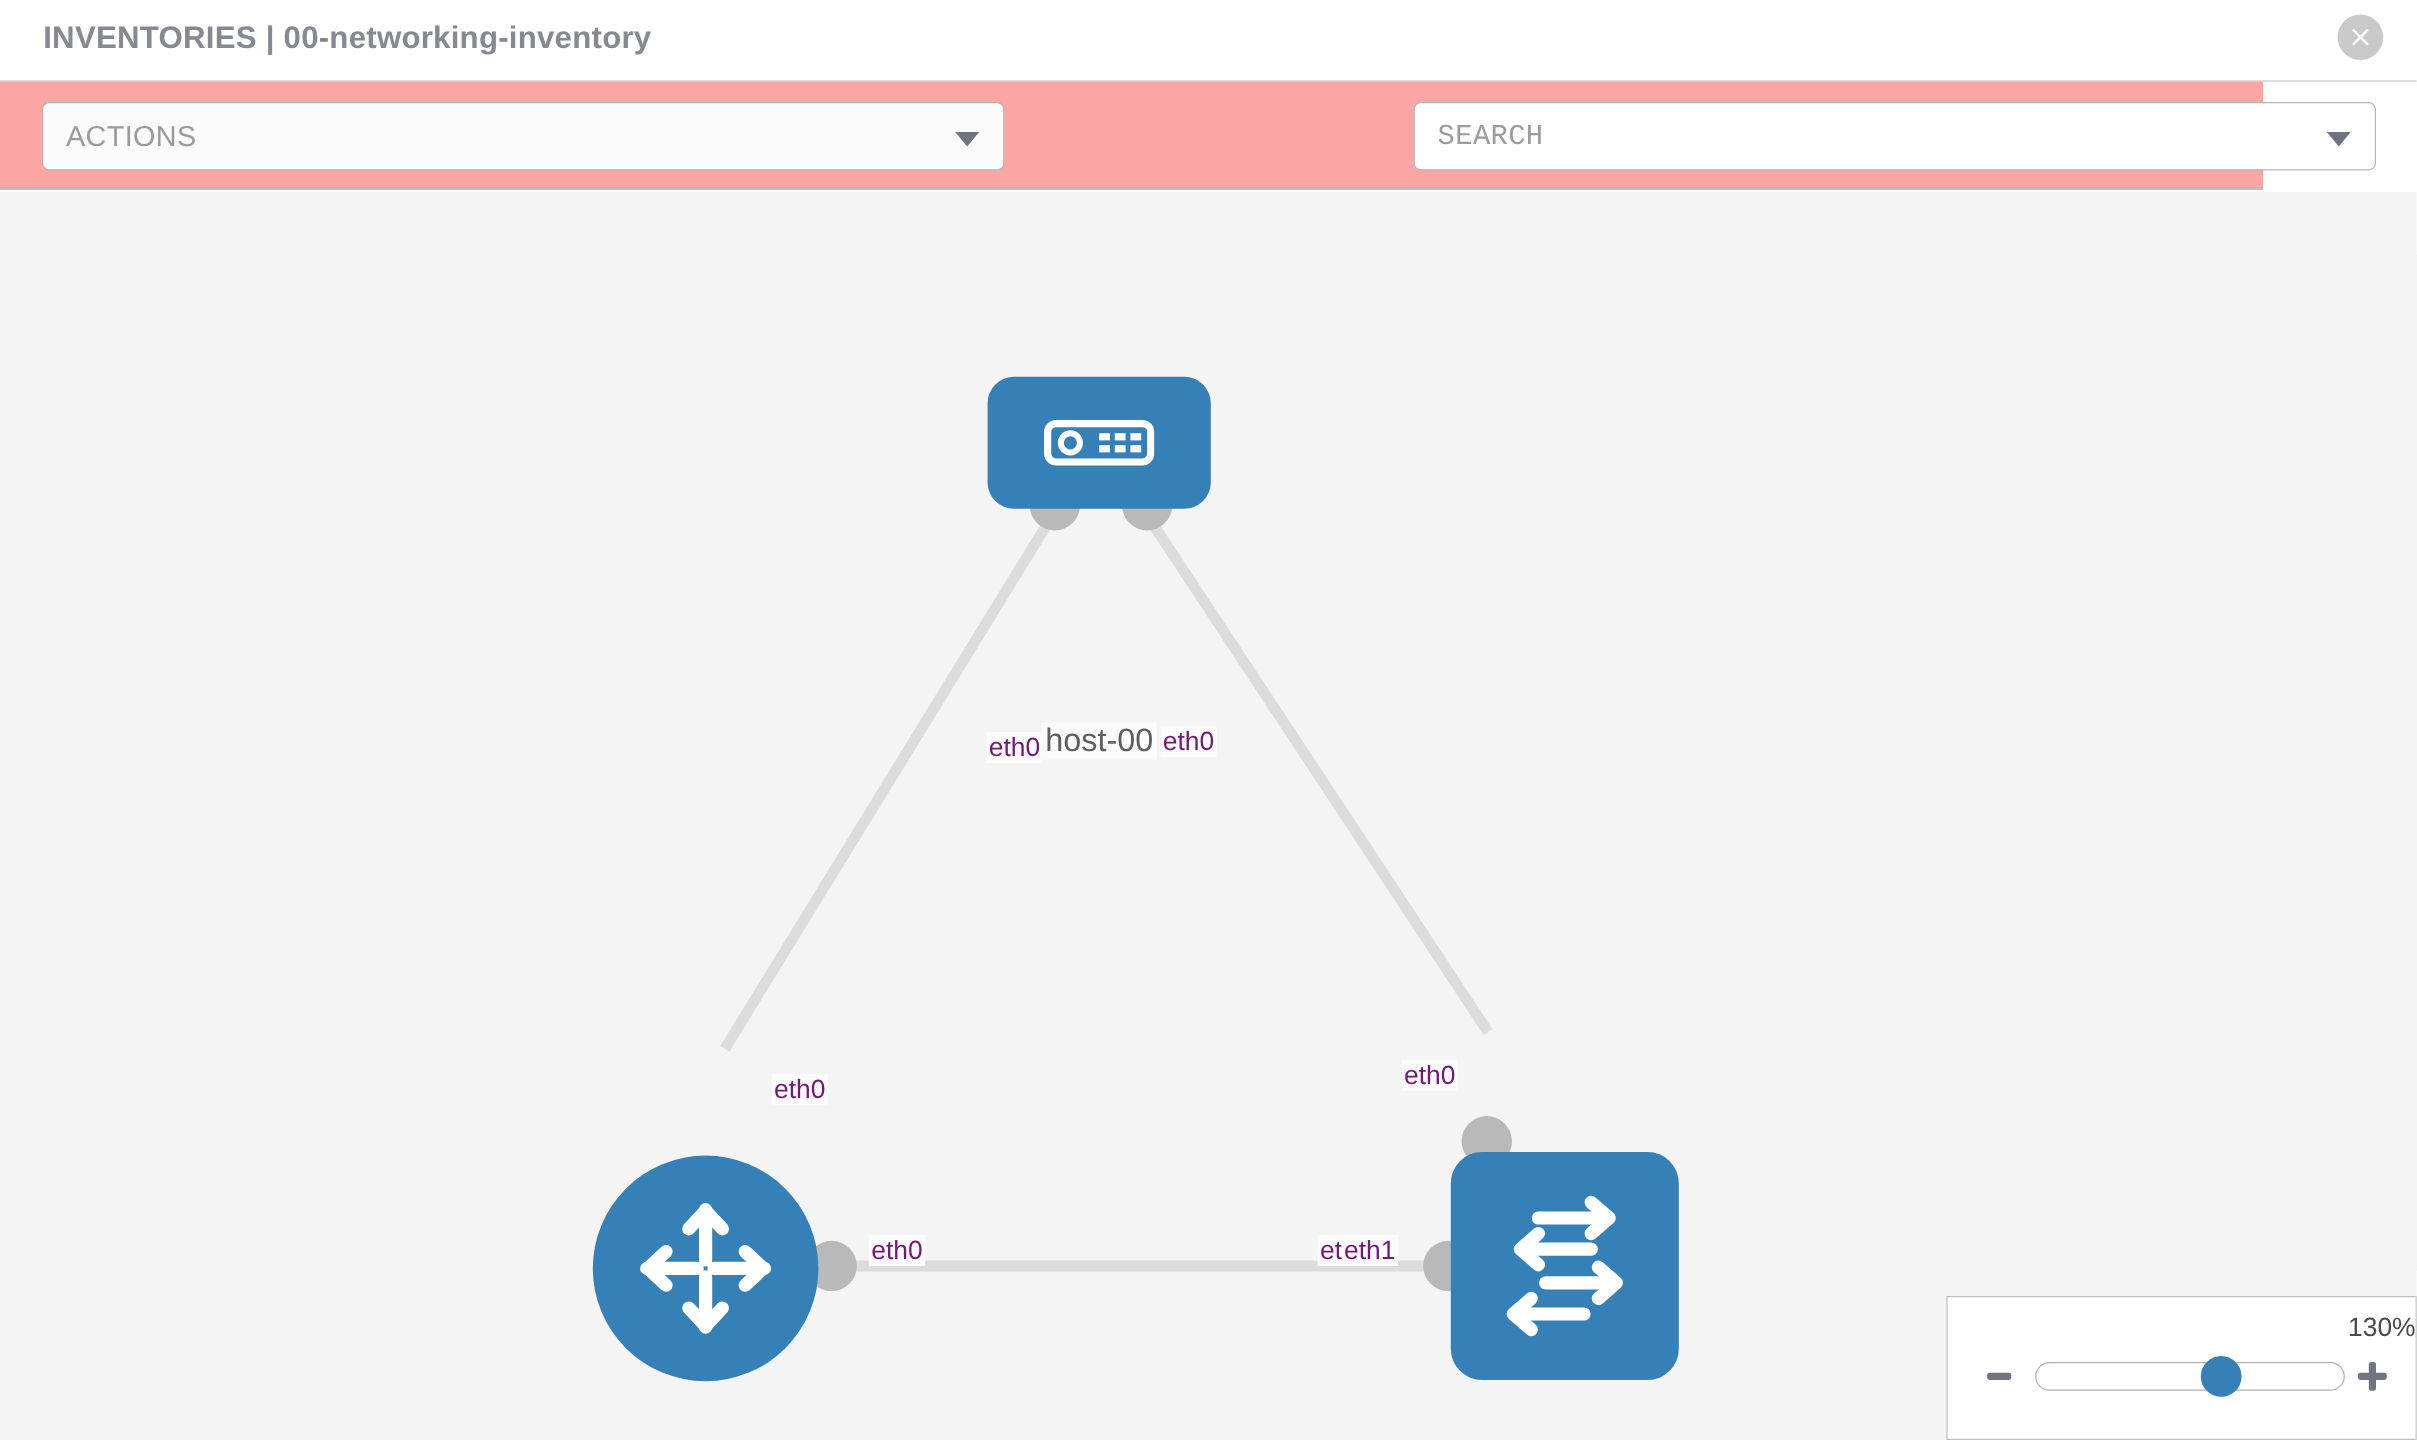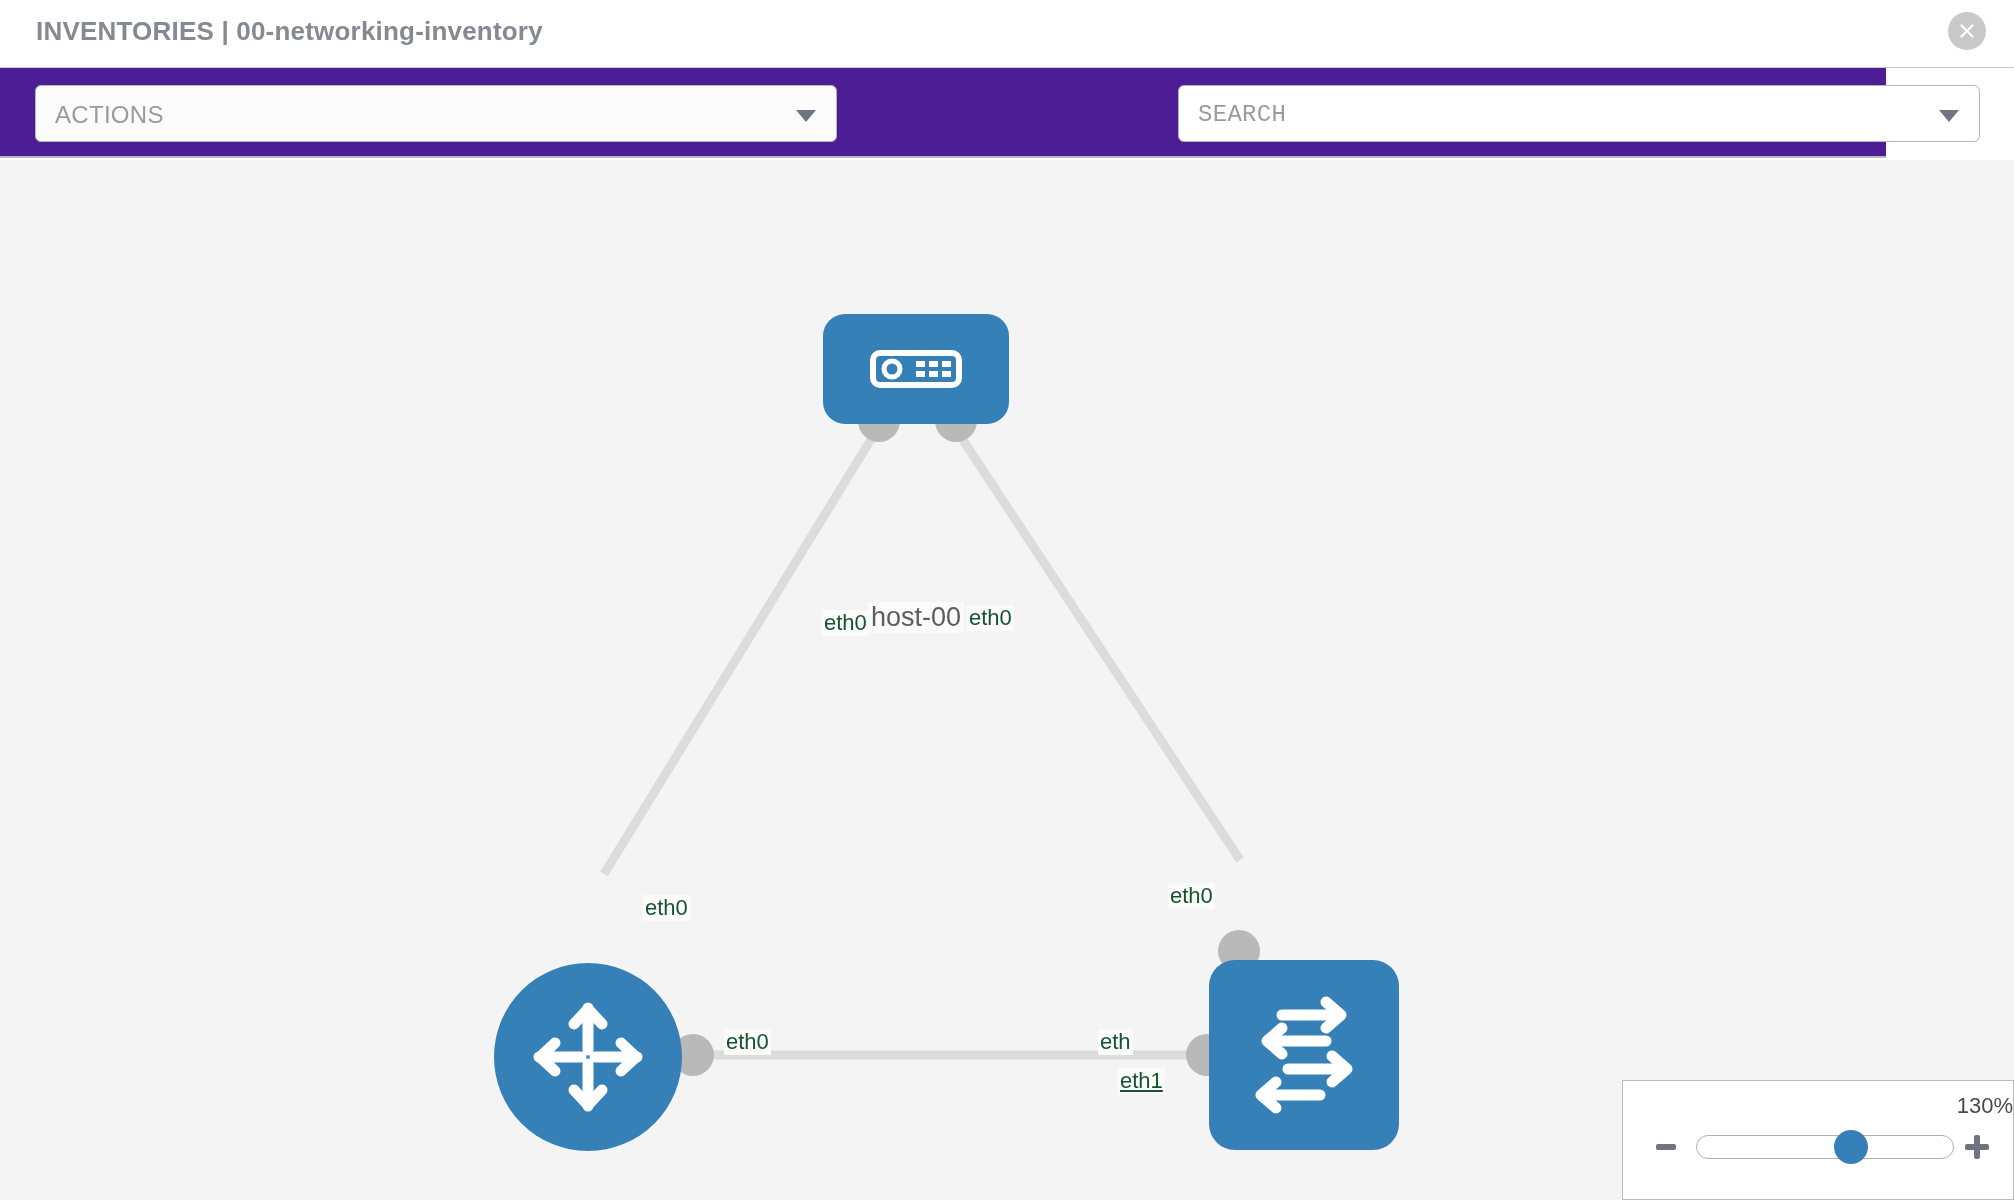--- a/index.html
+++ b/index.html
@@ -52,21 +52,21 @@
     justify-content: center;
   }
   .close-btn svg { display: block; }
 
   
   .toolbar {
     position: absolute;
     left: 0; top: 68px;
     width: 1886px;
     height: 90px;
-    background: #4c1d95;
+    background: #fca5a5;
     border-bottom: 2px solid #b9b9b9;
   }
   .actions-select {
     position: absolute;
     left: 35px;
     top: 17px;
     width: 802px;
     height: 57px;
     background: #fbfbfb;
     border: 1px solid #b5b5b5;
@@ -177,21 +177,21 @@
     height: 42px;
     border-radius: 50%;
     background: #b9b9b9;
     z-index: 2;
   }
 
   
   .iface-label {
     position: absolute;
     font-size: 22px;
-    color: #14532d;
+    color: #701a75;
     background: #fbfbfb;
     padding: 0 2px;
     white-space: nowrap;
     z-index: 5;
   }
 
   
   .zoom-panel {
     position: absolute;
     left: 1622px;
@@ -358,21 +358,21 @@
     <div class="iface-label" style="left:967px; top:445px;">eth0</div>
 
     <div class="iface-label" style="left:643px; top:735px;">eth0</div>
 
     <div class="iface-label" style="left:1168px; top:723px;">eth0</div>
 
     <div class="iface-label" style="left:724px; top:869px;">eth0</div>
 
     <div class="iface-label" style="left:1098px; top:869px; z-index:5;">eth</div>
 
-    <div class="iface-label" style="left:1118px; top:908px; z-index:6;text-decoration:underline;">eth1</div>
+    <div class="iface-label" style="left:1118px; top:869px; z-index:6;">eth1</div>
   </div>
 
   <div class="zoom-panel">
     <div class="zoom-value">130%</div>
 
     <div class="zoom-minus">
       <svg width="26" height="26" viewBox="0 0 26 26">
         <rect x="3" y="10" width="20" height="6" rx="2" fill="#6e7480"></rect>
       </svg>
     </div>

